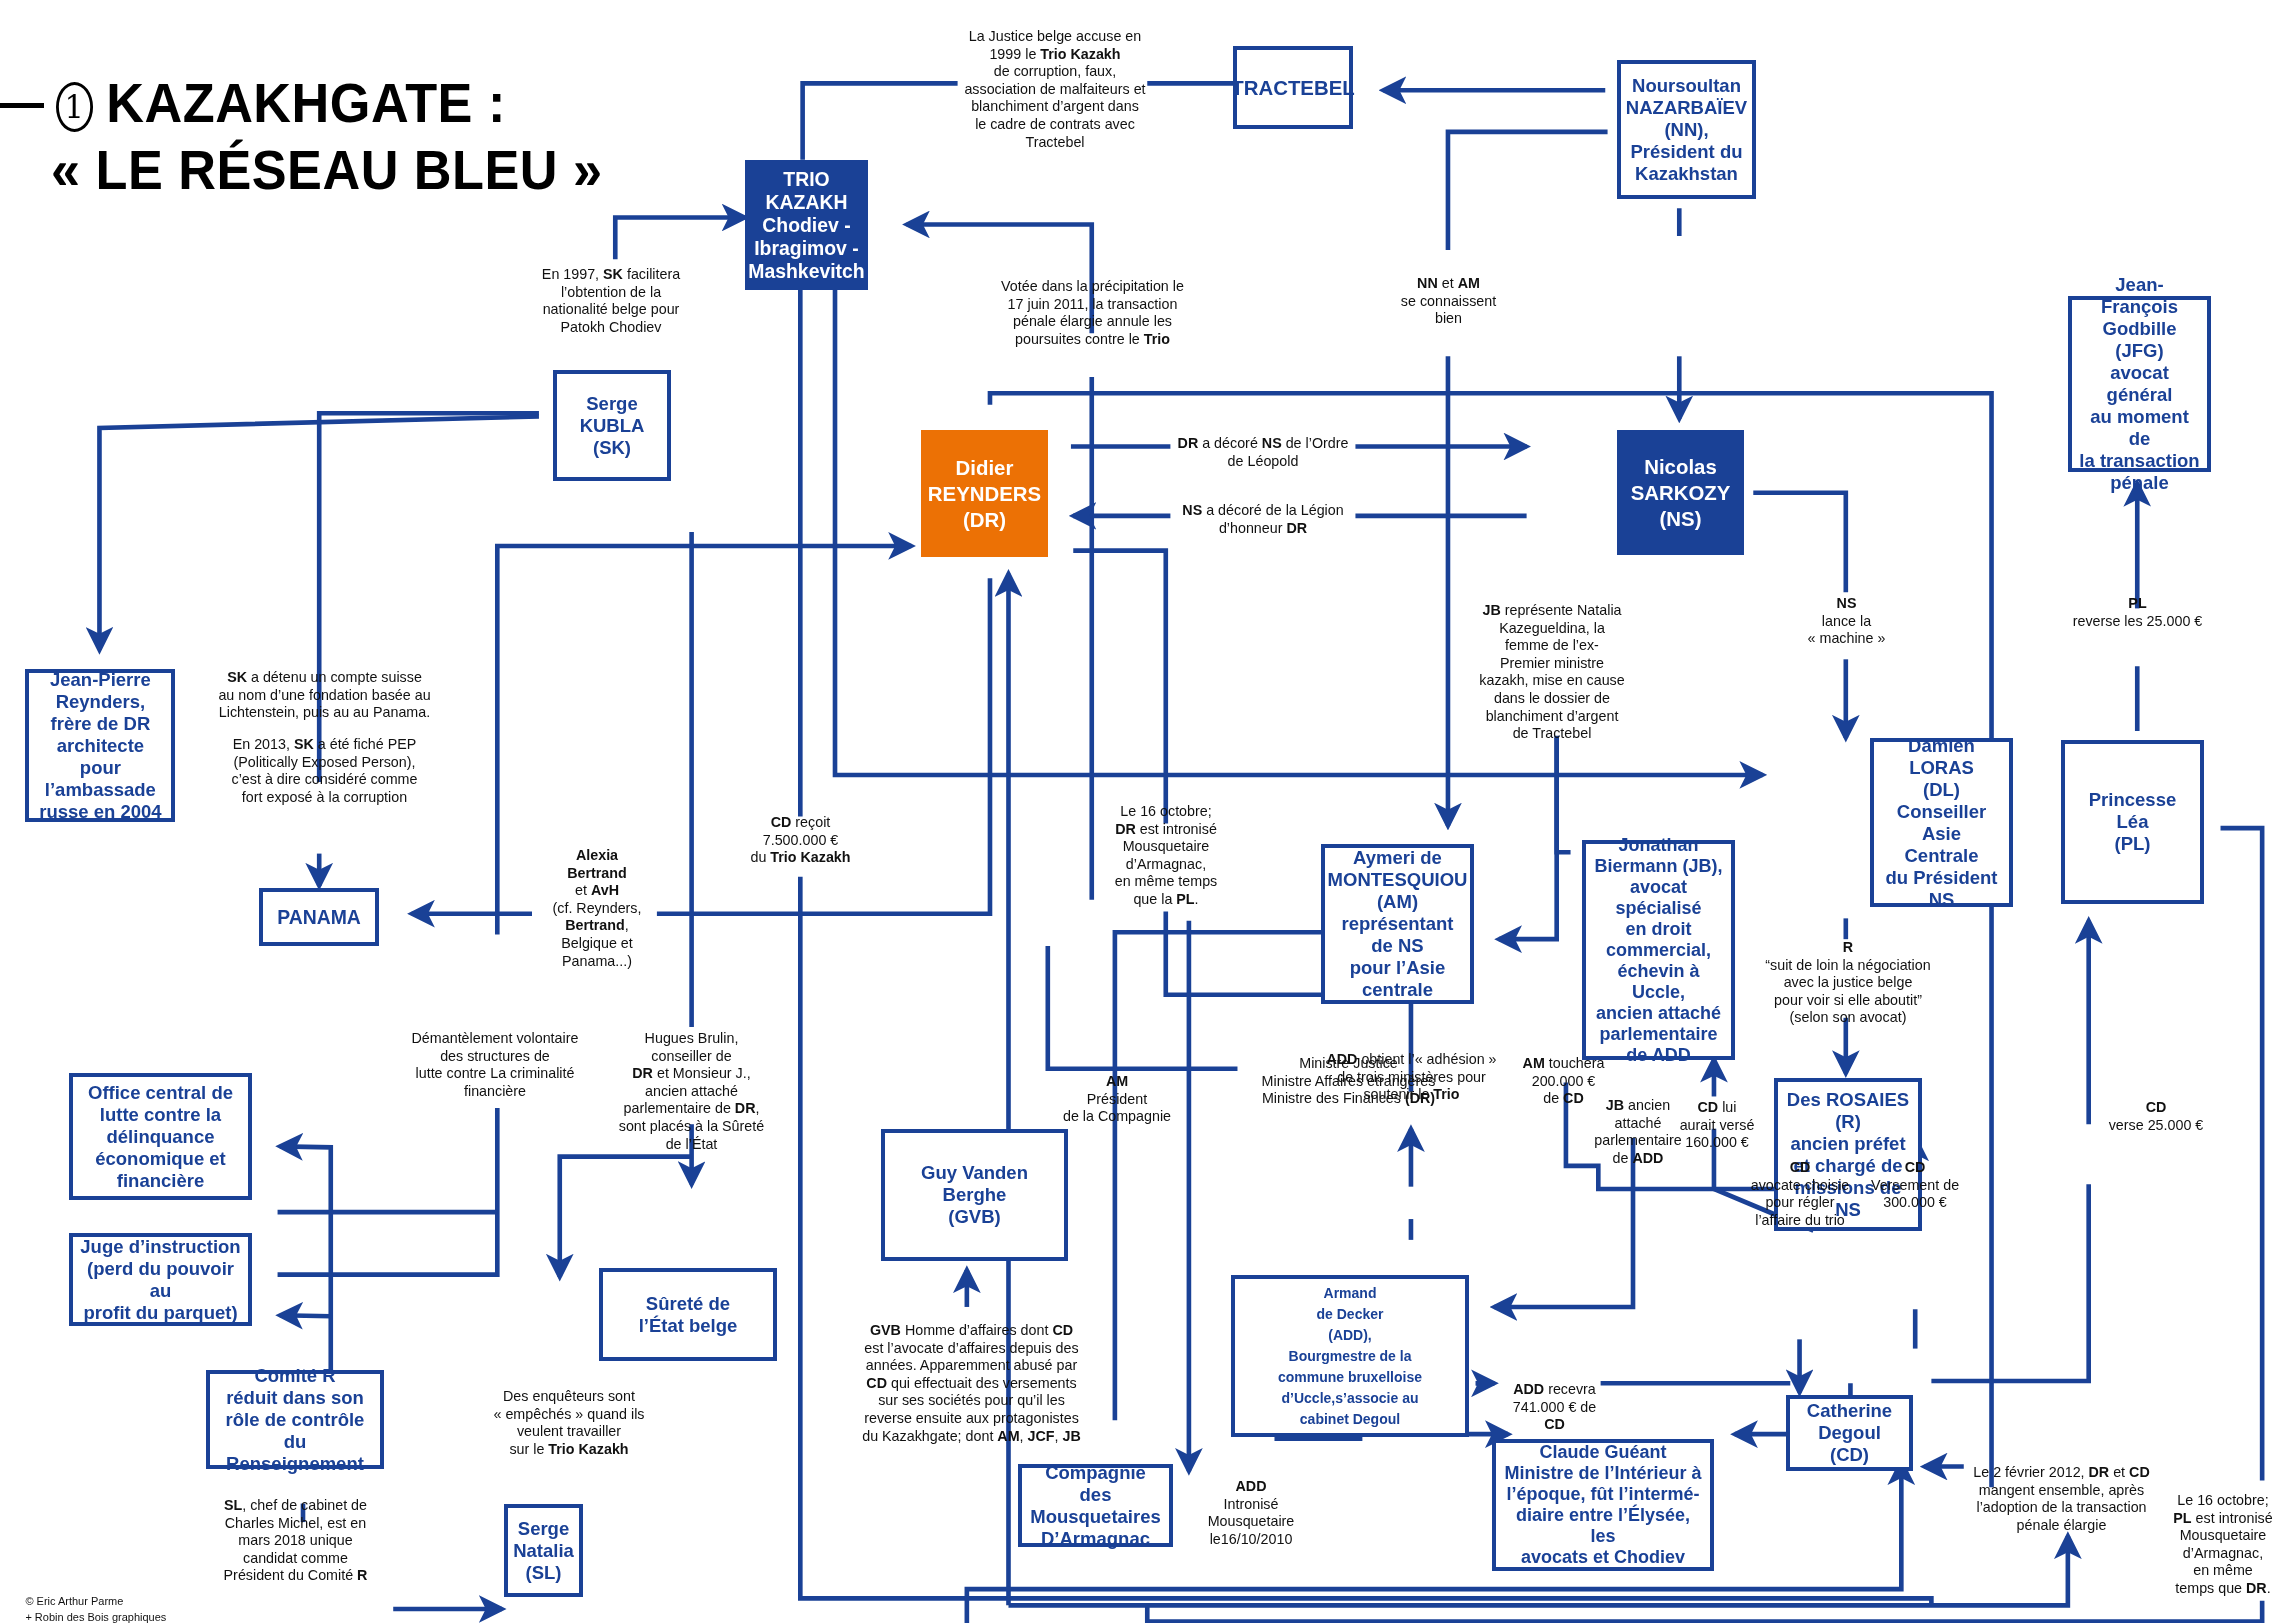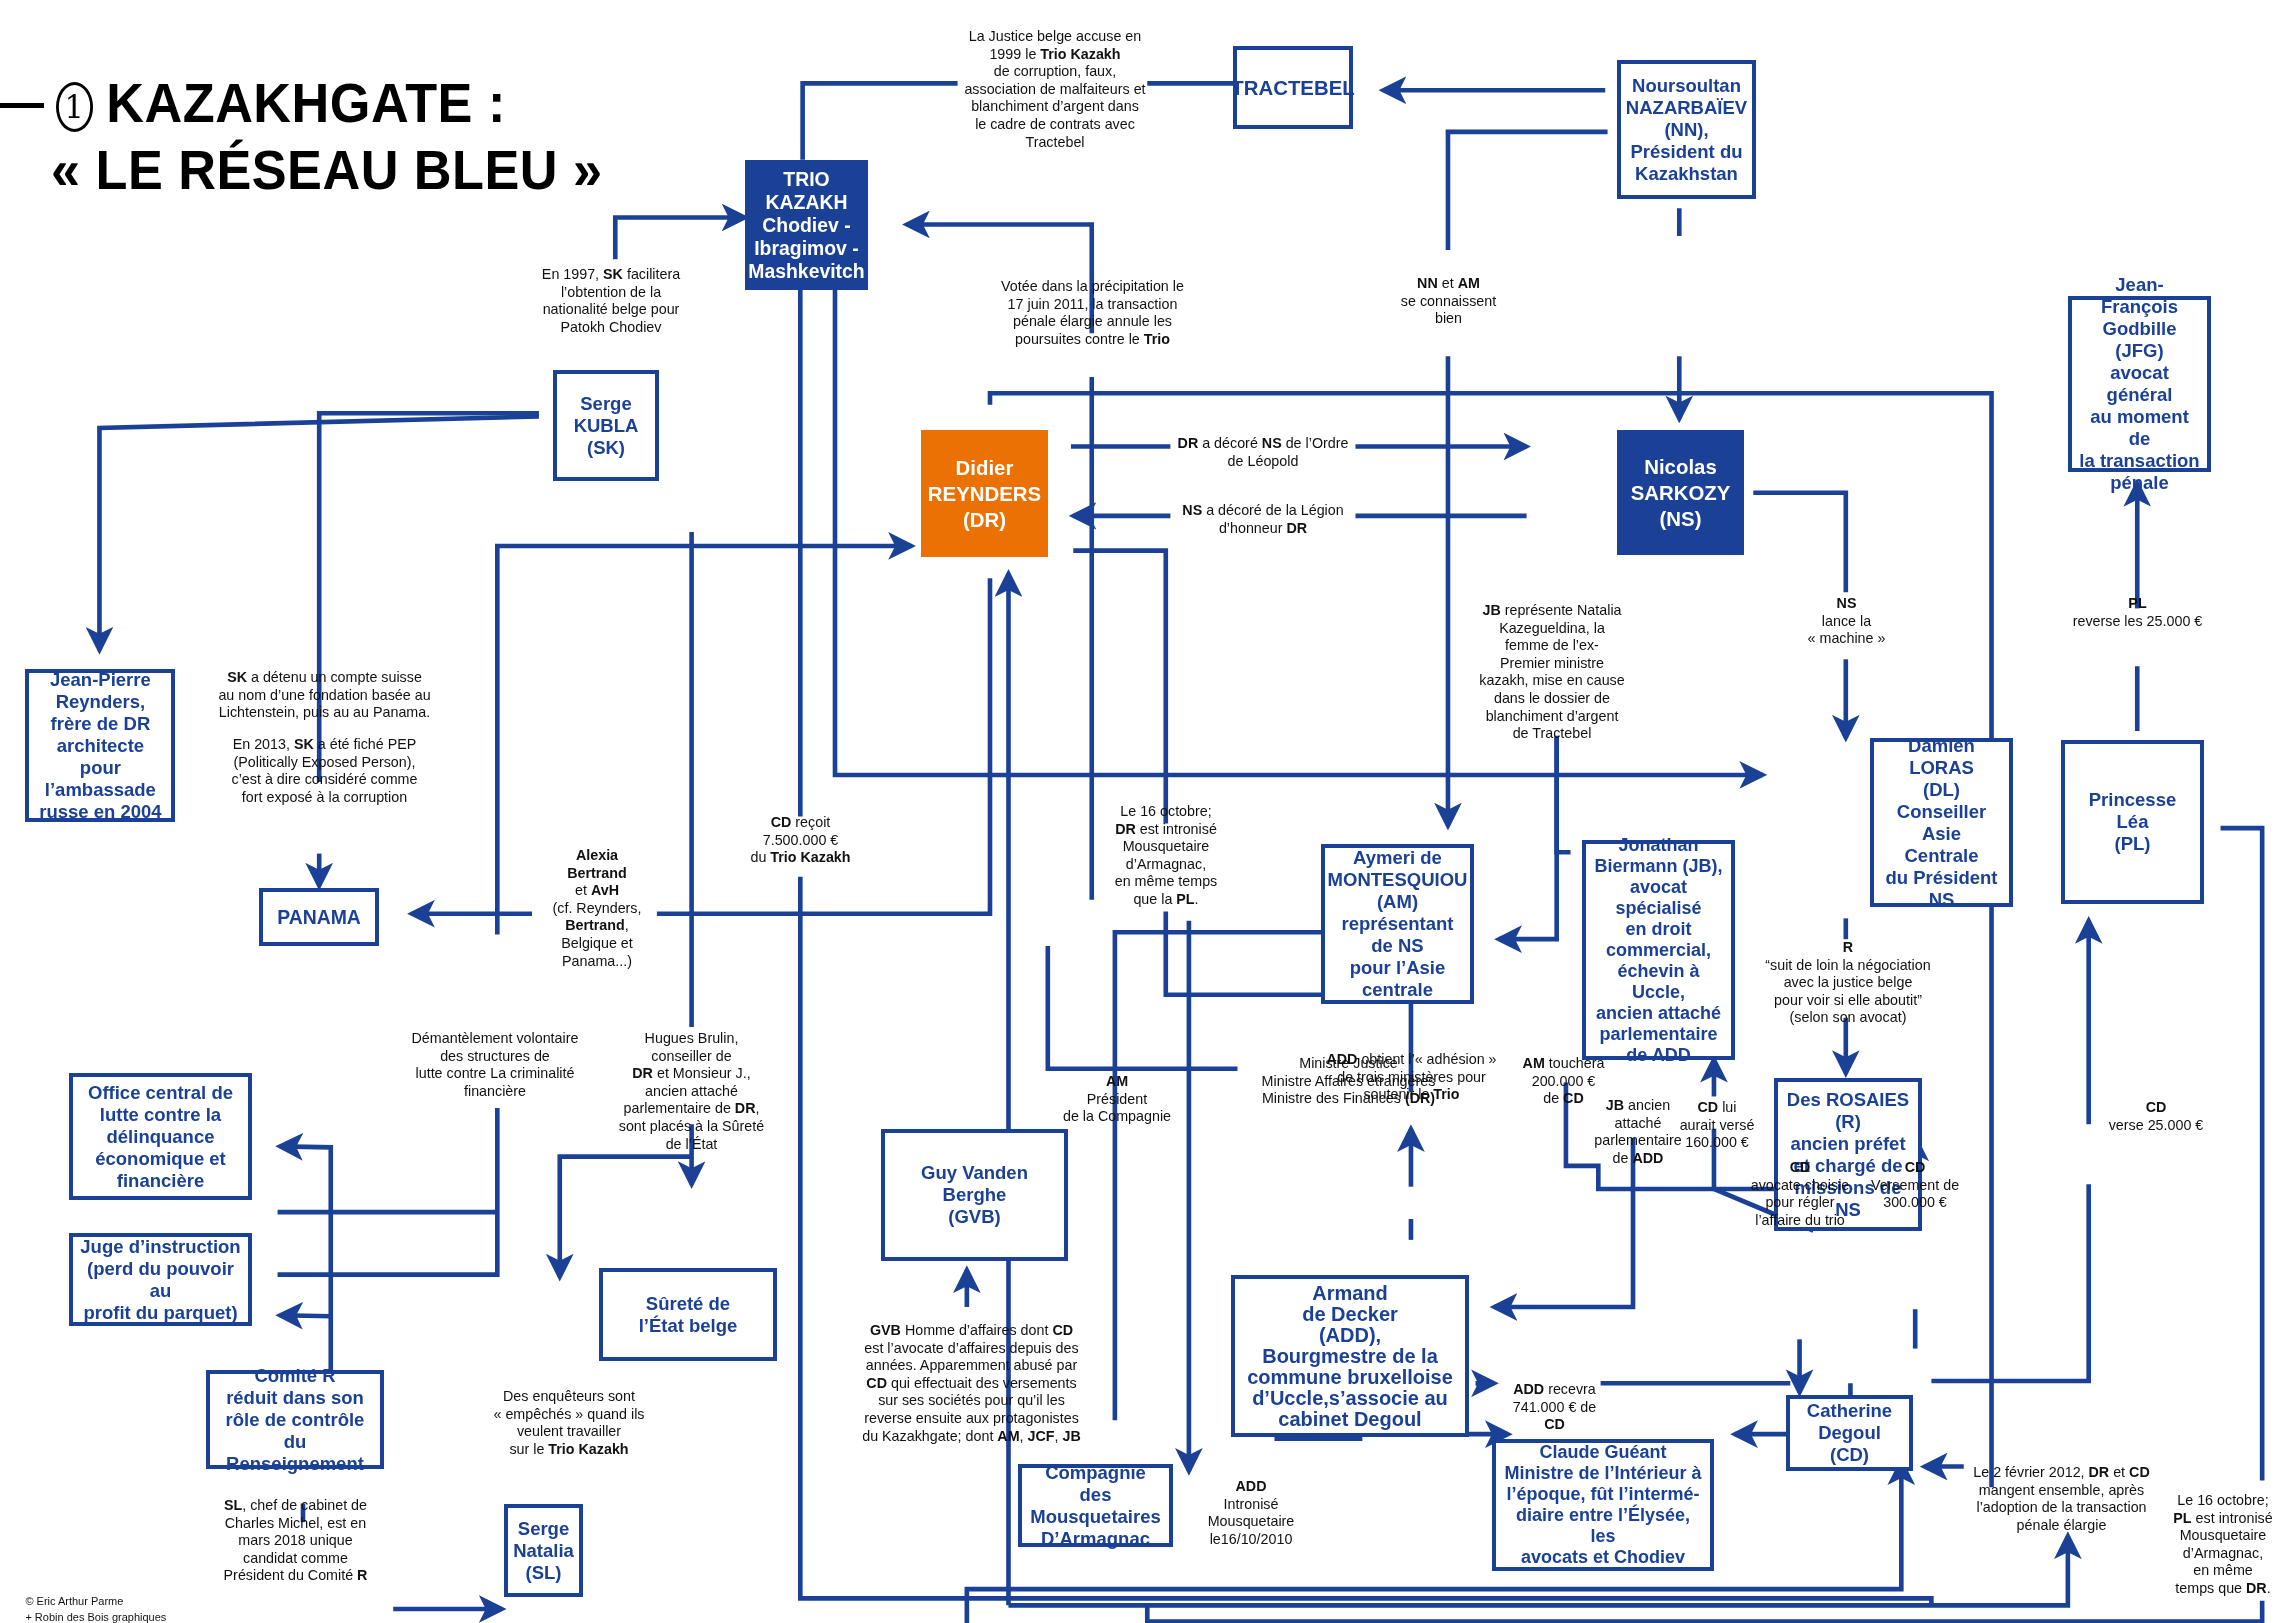--- a/index.html
+++ b/index.html
@@ -113,21 +113,21 @@
   <div class="node filled" style="left:745px; top:160px; width:123px; height:130px; font-size:19.4px; line-height:23px;">TRIO KAZAKH
 Chodiev -
 Ibragimov -
 Mashkevitch</div>
   <div class="node" style="left:1233px; top:46px; width:120px; height:83px; font-size:20.4px;">TRACTEBEL</div>
   <div class="node" style="left:1617px; top:60px; width:139px; height:139px;">Noursoultan
 NAZARBAÏEV
 (NN),
 Président du
 Kazakhstan</div>
-  <div class="node" style="left:553px; top:370px; width:106px; height:111px;">Serge KUBLA
+  <div class="node" style="left:553px; top:370px; width:118px; height:111px;">Serge KUBLA
 (SK)</div>
   <div class="node orange" style="left:921px; top:430px; width:127px; height:127px; font-size:20.4px; line-height:26px;">Didier
 REYNDERS
 (DR)</div>
   <div class="node" style="left:2068px; top:296px; width:143px; height:176px;">Jean-François
 Godbille
 (JFG)
 avocat général
 au moment de
 la transaction
@@ -186,21 +186,21 @@
 (SL)</div>
   <div class="node" style="left:881px; top:1129px; width:187px; height:132px;">Guy Vanden
 Berghe
 (GVB)</div>
   <div class="node" style="left:1774px; top:1078px; width:148px; height:153px;">Des ROSAIES
 (R)
 ancien préfet
 et chargé de
 missions de
 NS</div>
-  <div class="node" style="left:1231px; top:1275px; width:238px; height:162px; font-size:20px; line-height:21px;">Armand
+  <div class="node" style="left:1231px; top:1275px; width:238px; height:162px; font-size:14px; line-height:21px;">Armand
 de Decker
 (ADD),
 Bourgmestre de la
 commune bruxelloise
 d’Uccle,s’associe au
 cabinet Degoul</div>
   <div class="node" style="left:1018px; top:1464px; width:155px; height:83px;">Compagnie des
 Mousquetaires
 D’Armagnac</div>
   <div class="node" style="left:1492px; top:1439px; width:222px; height:132px; font-size:18px; line-height:21px;">Claude Guéant

